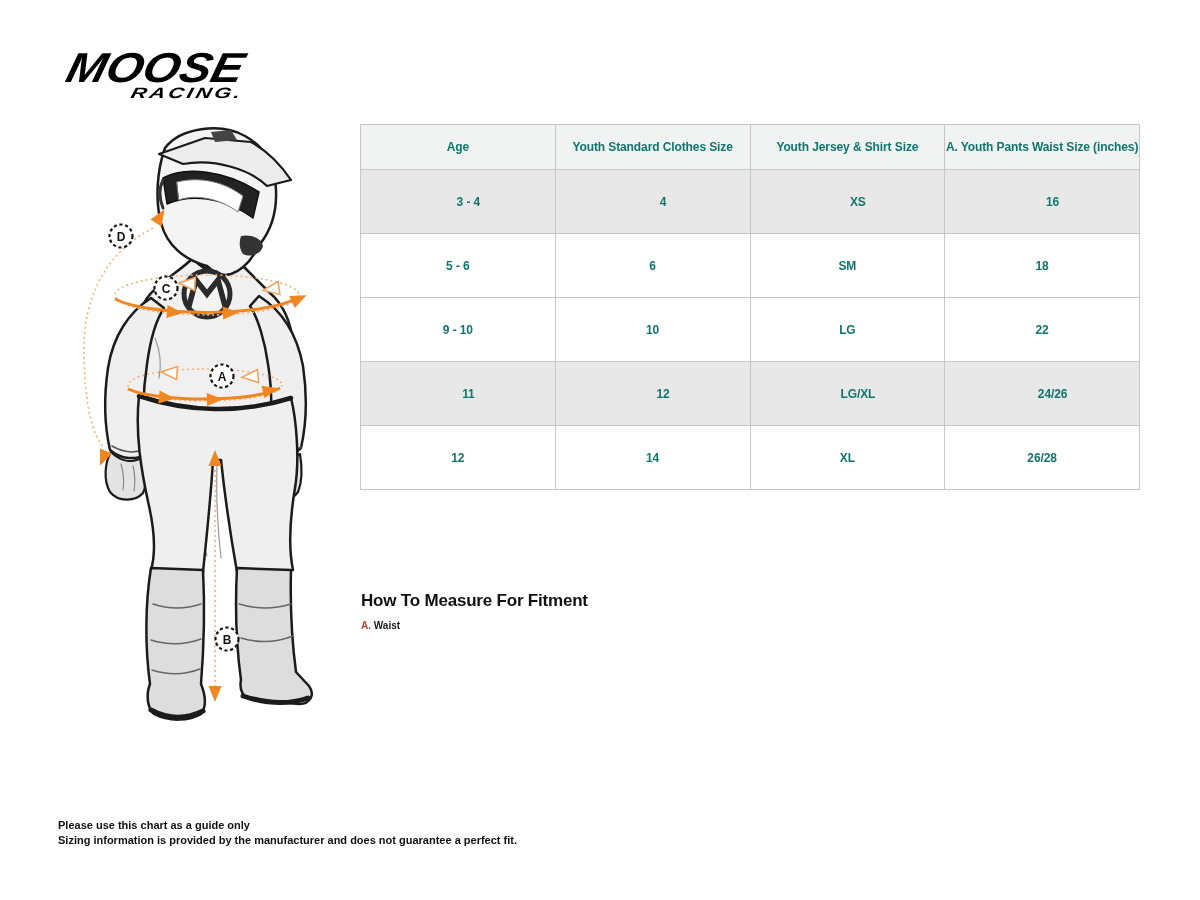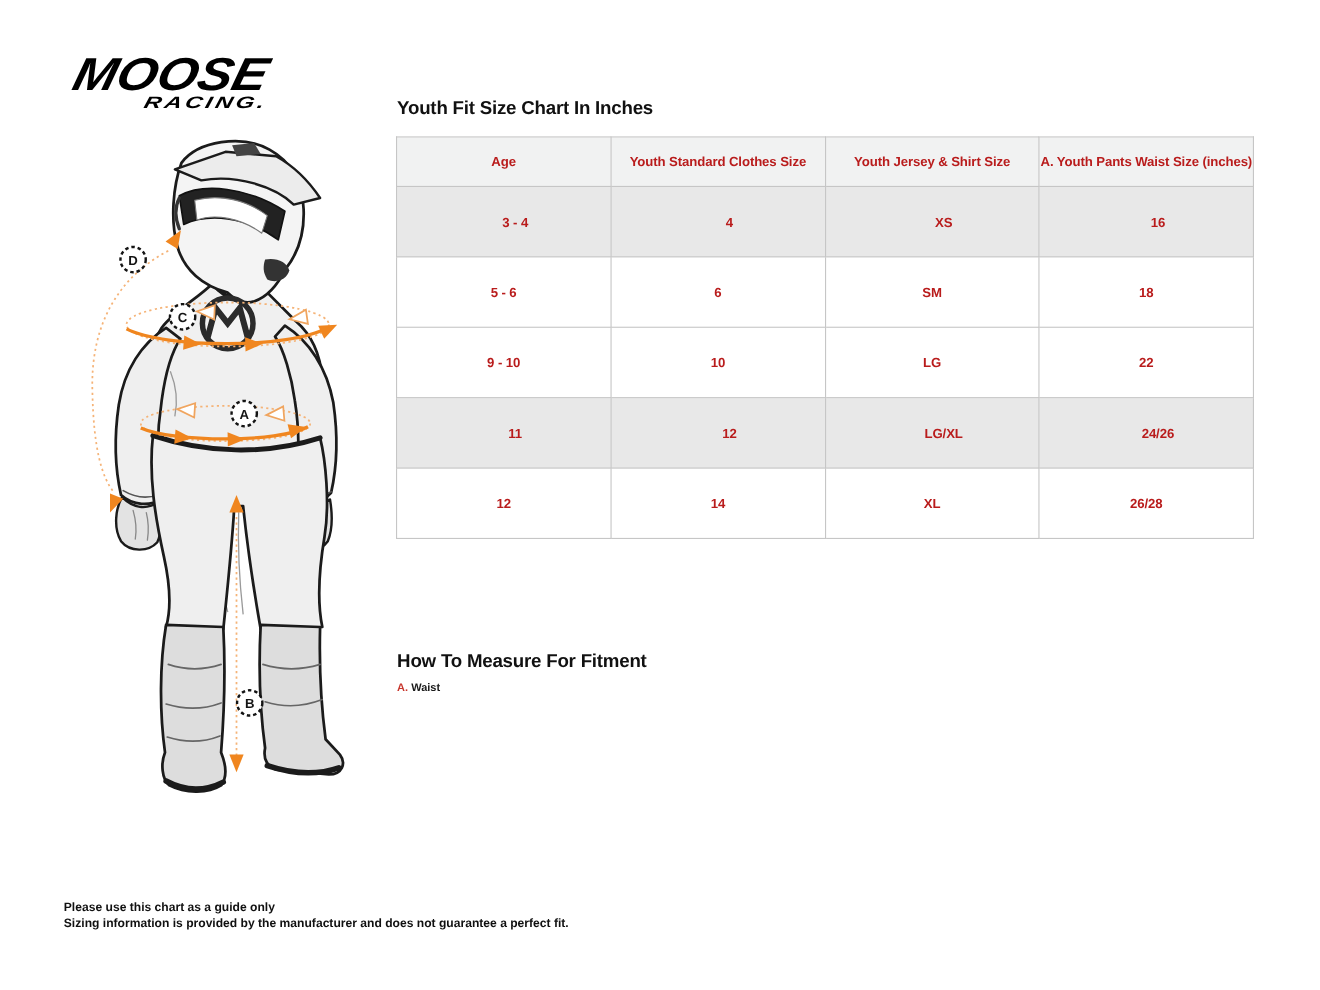--- a/index.html
+++ b/index.html
@@ -11,21 +11,21 @@
   .logo{position:absolute;left:55px;top:46px;}
   
   .figure{position:absolute;left:55px;top:118px;}
   .figure svg{font-family:"Liberation Sans",sans-serif;}
   
   .chart-title{position:absolute;left:361px;top:89px;font-size:17px;font-weight:bold;letter-spacing:-0.2px;color:#111;}
   
   .size-table{position:absolute;left:360px;top:124px;width:780px;border-collapse:collapse;table-layout:fixed;}
   .size-table th,.size-table td{
     border:1px solid #c6c6c6;text-align:center;vertical-align:middle;
-    font-size:12px;font-weight:bold;color:#b91c1c;letter-spacing:-0.1px;padding:0;
+    font-size:12px;font-weight:bold;color:#0f766e;letter-spacing:-0.1px;padding:0;
   }
   .size-table th{height:44px;background:#f1f2f2;}
   .size-table td{height:63px;background:#ffffff;}
   .size-table tr.alt td{background:#e8e8e8;padding-left:21px;}
   
   .measure{position:absolute;left:361px;top:571px;width:305px;margin-top:20px;}
   .measure-title{font-size:17px;font-weight:bold;letter-spacing:-0.2px;margin:0 0 9px 0;color:#111;}
   .measure-line{font-size:10px;font-weight:bold;}
   .measure-key{color:#c8372d;}
   .measure-desc{font-size:11.5px;line-height:1.22;letter-spacing:-0.2px;margin-top:1px;color:#111;}
@@ -154,21 +154,20 @@
           <text y="4.5" text-anchor="middle" font-size="12" font-weight="bold" fill="#141414">A</text>
         </g>
         <g transform="translate(172,521)">
           <circle r="11.5" fill="#fff" stroke="#141414" stroke-width="2.2" stroke-dasharray="3.2 2.6"></circle>
           <text y="4.5" text-anchor="middle" font-size="12" font-weight="bold" fill="#141414">B</text>
         </g>
       </g>
     </svg>
   </div>
 
-  <div class="chart-title">Youth Fit Size Chart In Inches</div>
 
   <table class="size-table">
     <thead>
       <tr>
         <th>Age</th>
         <th>Youth Standard Clothes Size</th>
         <th>Youth Jersey &amp; Shirt Size</th>
         <th>A. Youth Pants Waist Size (inches)</th>
       </tr>
     </thead>

